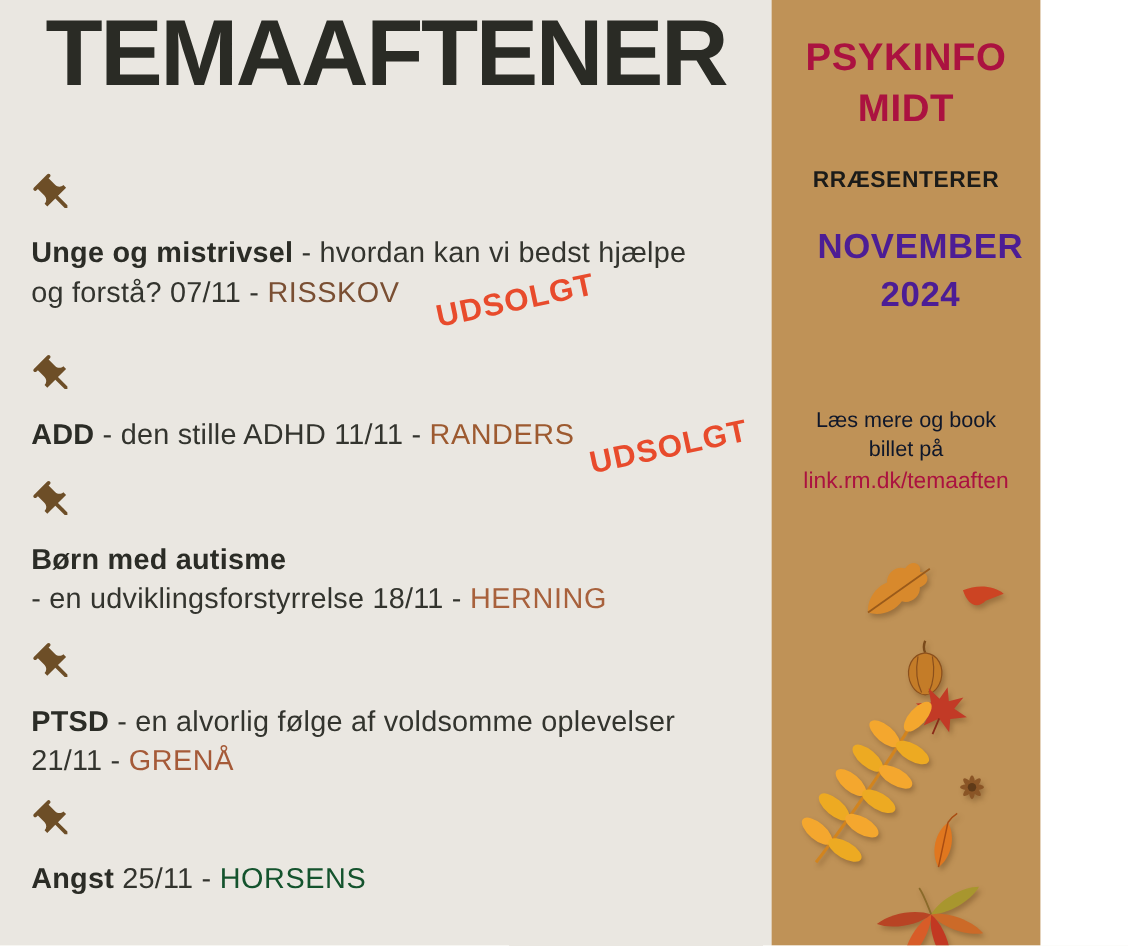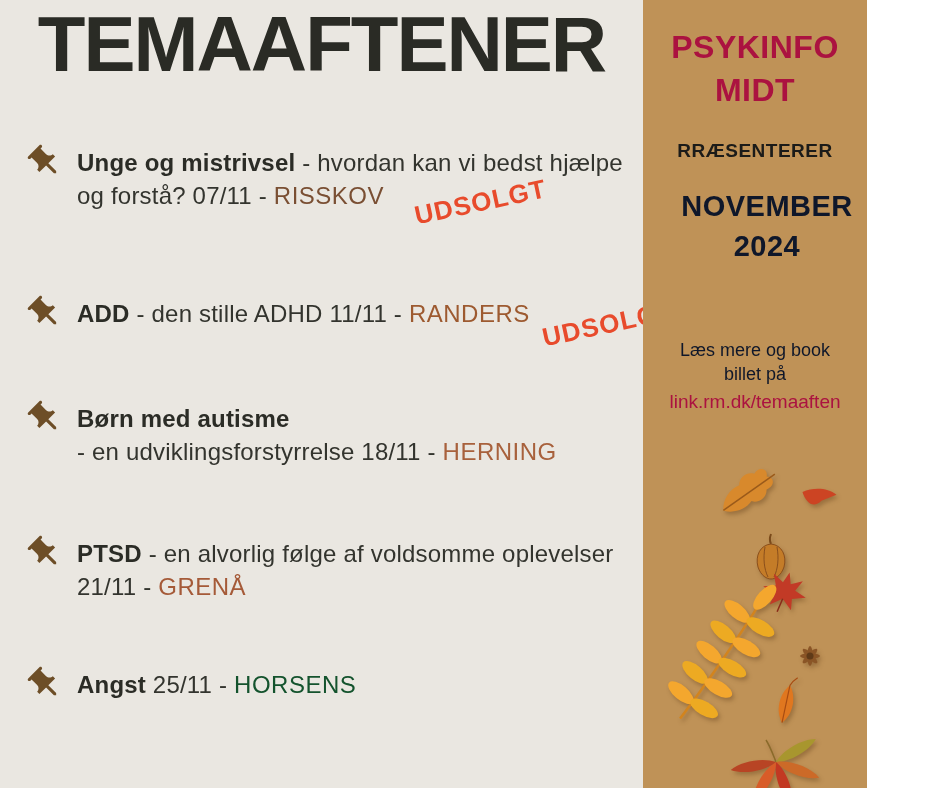--- a/index.html
+++ b/index.html
@@ -5,41 +5,41 @@
   html,body{margin:0;padding:0;background:#ffffff;}
   .poster{
     position:relative;width:940px;height:788px;display:flex;overflow:hidden;
     font-family:"Liberation Sans",sans-serif;
   }
   .main{position:relative;width:643px;height:788px;background:#eae7e1;flex:none;}
   .title{
     position:absolute;top:2px;left:0;width:100%;margin:0;text-align:center;
     font-size:78px;font-weight:800;letter-spacing:-2px;color:#2a2b25;line-height:1.1;
   }
-  .event{position:absolute;left:26px;display:flex;gap:13px;align-items:flex-start;width:700px;}
+  .event{position:absolute;left:26px;display:flex;gap:13px;align-items:flex-start;width:700px;flex-direction:column;}
   .pin{width:38px;height:38px;flex:none;margin-top:-3px;}
   .pin svg{width:38px;height:38px;fill:#6d4e27;transform:rotate(-45deg);}
   .etext{font-size:24px;line-height:33px;color:#33342e;letter-spacing:0.2px;}
   .b{font-weight:700;color:#2b2c26;}
   .city{font-weight:400;letter-spacing:0.5px;}
   .soldout{
     display:inline-block;font-weight:700;font-size:26px;color:#e84b2c;
     letter-spacing:1px;white-space:nowrap;
   }
   .so1{margin-left:28px;transform:rotate(-12deg) translateY(7px);}
   .so2{margin-left:9px;transform:rotate(-12deg) translateY(11px);}
   .ev1{top:146px;} .ev2{top:297px;} .ev3{top:402px;} .ev4{top:537px;} .ev5{top:668px;}
 
   .sidebar{
     position:relative;width:224px;height:788px;background:#bf9257;flex:none;
     text-align:center;color:#1e1e1c;
   }
   .brand{margin:26px 0 0 0;font-size:32px;line-height:43px;font-weight:800;color:#ab1240;letter-spacing:0.5px;}
   .presents{margin-top:28px;font-size:19px;font-weight:700;letter-spacing:0.5px;color:#1b1b19;}
-  .month{margin-top:24px;font-size:29px;line-height:40px;font-weight:800;color:#0f172a;letter-spacing:0.5px;padding-left:24px;}
+  .month{margin-top:24px;font-size:29px;line-height:40px;font-weight:800;color:#4c1d95;letter-spacing:0.5px;padding-left:24px;}
   .cta{margin-top:72px;font-size:18px;line-height:24px;color:#0f172a;}
   .linkline{display:block;margin-top:5px;font-size:19px;color:#ab1240;text-decoration:none;}
   .leaves{position:absolute;left:0;top:430px;width:200px;height:358px;}
   .leaves .shadowed{filter:drop-shadow(2px 3px 2px rgba(60,30,0,0.28));}
 </style>
 </head>
 <body>
 
 <div class="poster">
 

